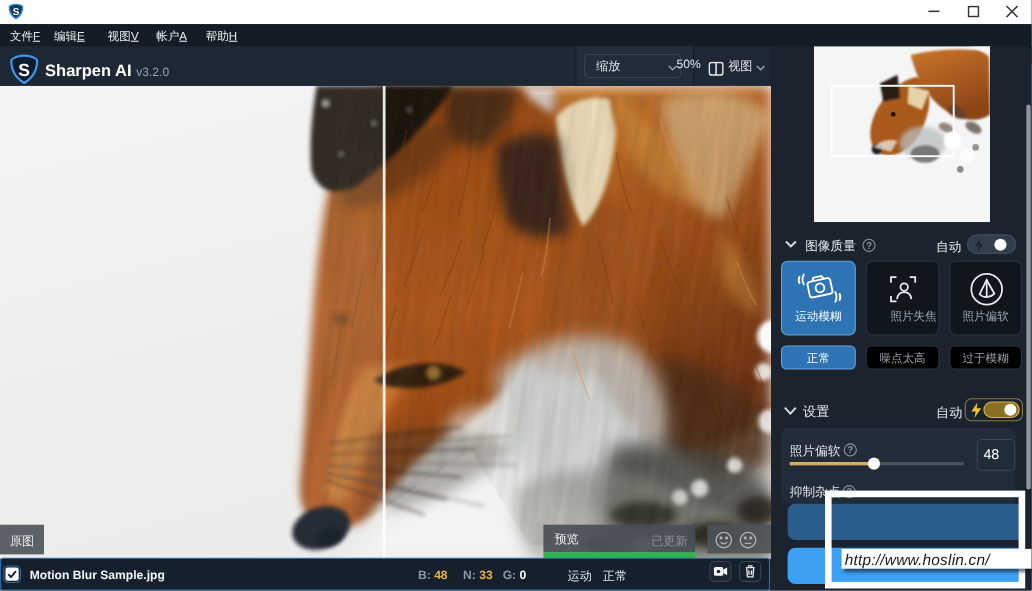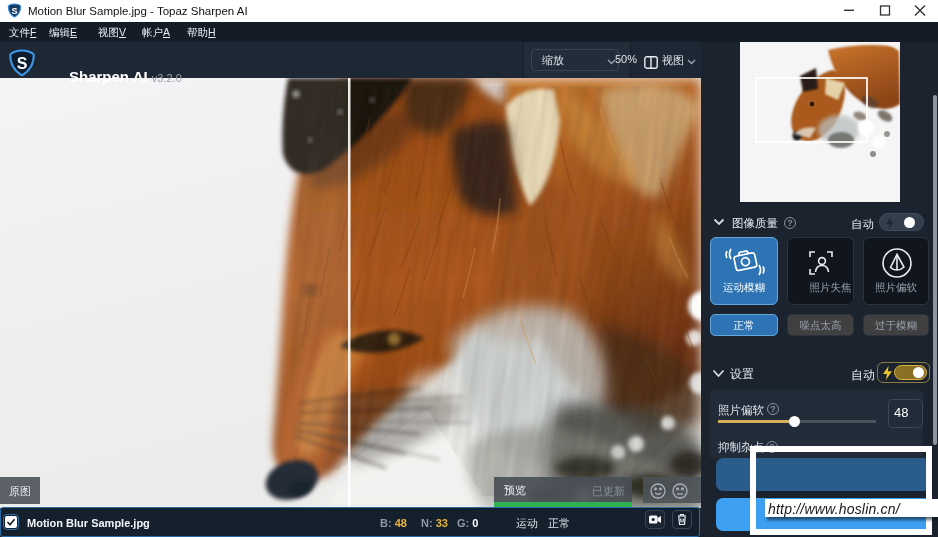--- a/index.html
+++ b/index.html
@@ -18,21 +18,21 @@
   
   #panel{left:701px;top:42px;width:237px;height:495px;background:#1a232e;}
   
   #bottombar{left:0px;top:507px;width:700px;height:30px;background:#15202d;border:1px solid #2b6ca8;border-radius:3px;box-sizing:border-box;}
   .gray{color:#8e99a5;}
   .ylw{color:#e8b33c;}
   .qm{width:12px;height:12px;border:1.3px solid #8a929c;border-radius:50%;color:#8a929c;font-size:9px;font-weight:bold;text-align:center;line-height:11px;box-sizing:border-box;}
   .modebtn{width:68px;height:68px;background:#11161e;border:1px solid #2a333e;border-radius:6px;box-sizing:border-box;}
   .modebtn.sel{background:#2e74b4;border:1.5px solid #64a6da;}
   .mlabel{position:absolute;left:0;right:0;bottom:9px;text-align:center;font-size:10.5px;}
-  .tab{width:68px;height:22px;background:#404040;border:1px solid #2a333e;border-radius:5px;box-sizing:border-box;text-align:center;font-size:10.5px;}
+  .tab{width:68px;height:22px;background:#000000;border:1px solid #2a333e;border-radius:5px;box-sizing:border-box;text-align:center;font-size:10.5px;}
   .tab span{position:relative;top:4px;}
   .tab.sel{background:#2e74b4;border:1.5px solid #64a6da;}
 </style>
 </head>
 <body>
 <div id="app">
 
   <div class="abs" id="photo" style="left:0;top:78px;width:701px;height:430px;background:#eff0ee;">
   <svg width="701" height="430" viewBox="0 0 701 430">
     <defs>
@@ -214,21 +214,20 @@
       <path d="M27 11 L33 11"></path>
     </g>
   </svg>
   </div>
 
   <div class="abs" id="titlebar"></div>
   <svg class="abs" style="left:7px;top:3px" width="15" height="15" viewBox="0 0 15 15">
     <path d="M7.5 1 C10 1 13 2 13.6 3.2 C13.6 8 12 11.5 7.5 14 C3 11.5 1.4 8 1.4 3.2 C2 2 5 1 7.5 1 Z" fill="#1b3a5e" stroke="#2e8be0" stroke-width="1.2"></path>
     <text x="7.5" y="10.8" font-size="9" font-weight="bold" fill="#fff" text-anchor="middle">S</text>
   </svg>
-  <div class="abs" id="titletext">Motion Blur Sample.jpg - Topaz Sharpen AI</div>
   <svg class="abs" style="left:836px;top:0" width="102" height="22" viewBox="0 0 102 22">
     <rect x="8" y="9.6" width="10" height="1.4" fill="#333"></rect>
     <rect x="44.5" y="6" width="9" height="9" fill="none" stroke="#333" stroke-width="1.3"></rect>
     <path d="M79 5.5 L89 15.5 M89 5.5 L79 15.5" stroke="#333" stroke-width="1.4"></path>
   </svg>
 
   <div class="abs" id="menubar">
     <span class="menuitem" style="left:9px">文件<u>F</u></span>
     <span class="menuitem" style="left:49px">编辑<u>E</u></span>
     <span class="menuitem" style="left:98px">视图<u>V</u></span>
@@ -236,21 +235,21 @@
     <span class="menuitem" style="left:187px">帮助<u>H</u></span>
   </div>
 
   <div class="abs" id="header">
     <div class="abs" id="hdrseg"></div>
   </div>
   <svg class="abs" style="left:8px;top:49px" width="28" height="28" viewBox="0 0 28 28">
     <path d="M14 1.5 C19 1.5 24.5 3.5 25.8 5.8 C25.8 14.5 22.5 21.5 14 26.4 C5.5 21.5 2.2 14.5 2.2 5.8 C3.5 3.5 9 1.5 14 1.5 Z" fill="#0e1c30" stroke="#3f97e8" stroke-width="2"></path>
     <text x="14" y="20" font-size="16" font-weight="bold" fill="#fff" text-anchor="middle">S</text>
   </svg>
-  <div class="abs" style="left:41px;top:68px;font-size:15px;font-weight:bold;color:#fff;margin-left:28px;">Sharpen AI <span style="font-size:11px;font-weight:normal;color:#97a2ae;">v3.2.0</span></div>
+  <div class="abs" style="left:41px;top:56px;font-size:15px;font-weight:bold;color:#fff;">Sharpen AI <span style="font-size:11px;font-weight:normal;color:#97a2ae;">v3.2.0</span></div>
 
   <div class="abs" style="left:531px;top:49px;width:88px;height:22px;border:1px solid #3a4450;border-radius:4px;box-sizing:border-box;"></div>
   <div class="abs" style="left:542px;top:53px;font-size:11px;color:#dfe4ea;">缩放</div>
   <div class="abs" style="left:583px;top:53px;font-size:11px;color:#dfe4ea;padding-left:32px;">50%</div>
   <svg class="abs" style="left:607px;top:59px" width="9" height="6" viewBox="0 0 9 6">
       <path d="M1 1 L4.5 4.5 L8 1" fill="none" stroke="#9aa5b2" stroke-width="1.3"></path>
     </svg>
 
   <svg class="abs" style="left:644px;top:56px" width="14" height="13" viewBox="0 0 14 13">
     <rect x="0.8" y="0.8" width="12.4" height="11.4" rx="2" fill="none" stroke="#e8ecf0" stroke-width="1.4"></rect>

